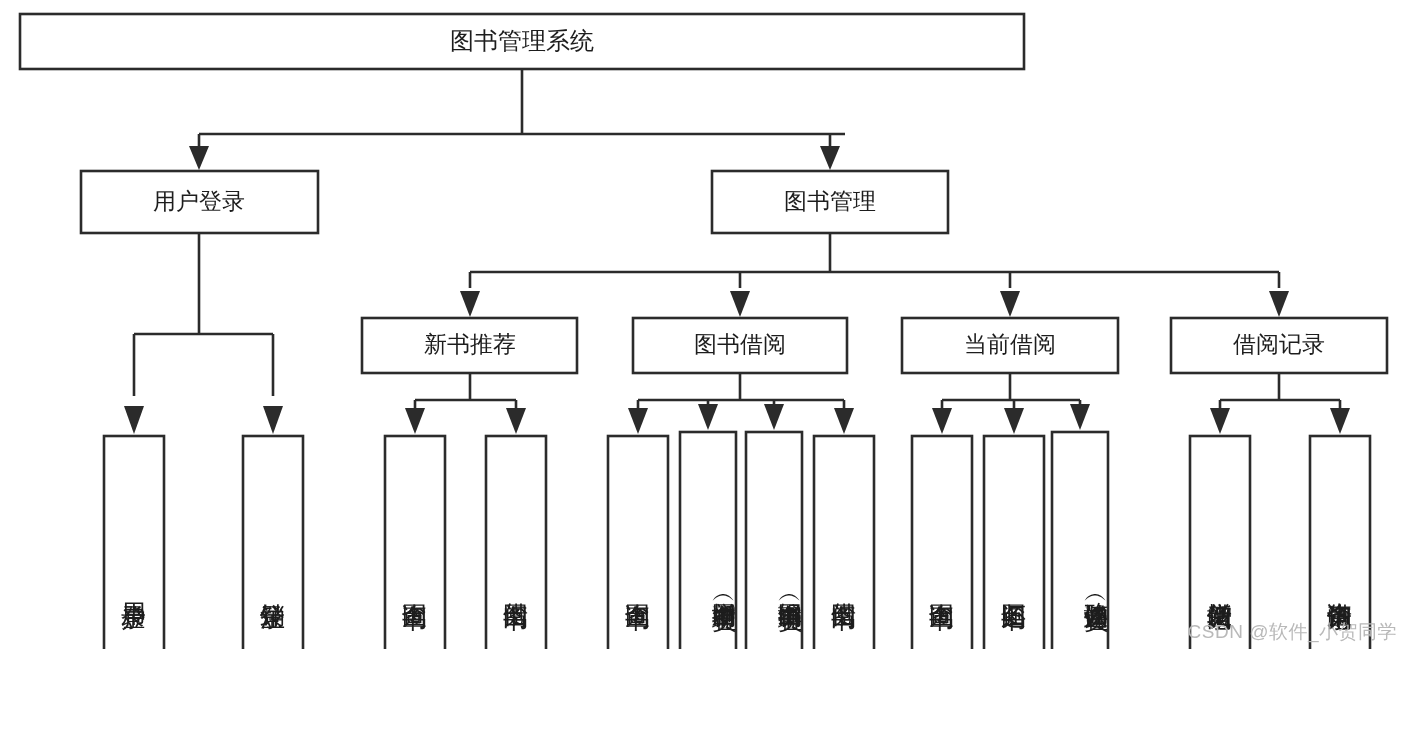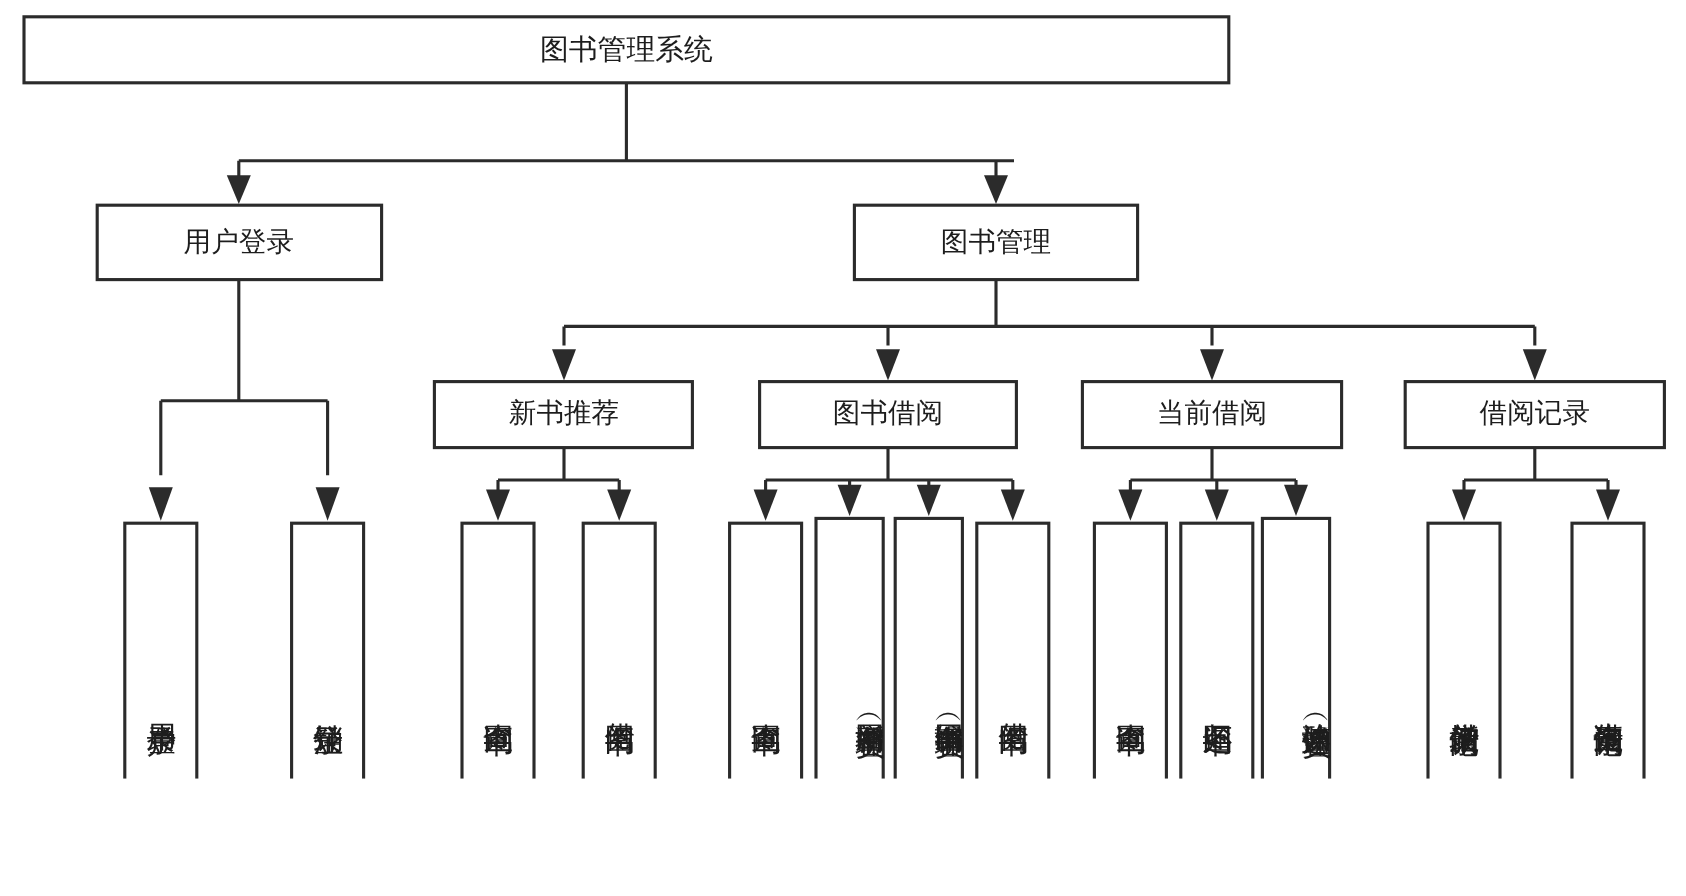--- a/index.html
+++ b/index.html
@@ -191,14 +191,15 @@
   <div class="vlabel" style="left:608px;  top:436px; width:60px; height:298px;">查询图书</div>
   <div class="vlabel" style="left:680px;  top:436px; width:56px; height:302px; font-size:24px; align-items:flex-start;">新增图书（管理员）</div>
   <div class="vlabel" style="left:746px;  top:436px; width:56px; height:302px; font-size:24px; align-items:flex-start;">编辑图书（管理员）</div>
   <div class="vlabel" style="left:814px;  top:436px; width:60px; height:298px;">借阅图书</div>
   <div class="vlabel" style="left:912px;  top:436px; width:60px; height:298px;">查询图书</div>
   <div class="vlabel" style="left:984px;  top:436px; width:60px; height:298px;">归还图书</div>
   <div class="vlabel" style="left:1052px; top:436px; width:56px; height:302px; font-size:24px; align-items:flex-start;">确认归还（管理员）</div>
   <div class="vlabel" style="left:1190px; top:436px; width:60px; height:298px;">新增借阅记录</div>
   <div class="vlabel" style="left:1310px; top:436px; width:60px; height:298px;">查询借阅记录</div>
 
+  <div class="watermark">CSDN @软件_小贺同学</div>
 
 </div>
 
 </body></html>

